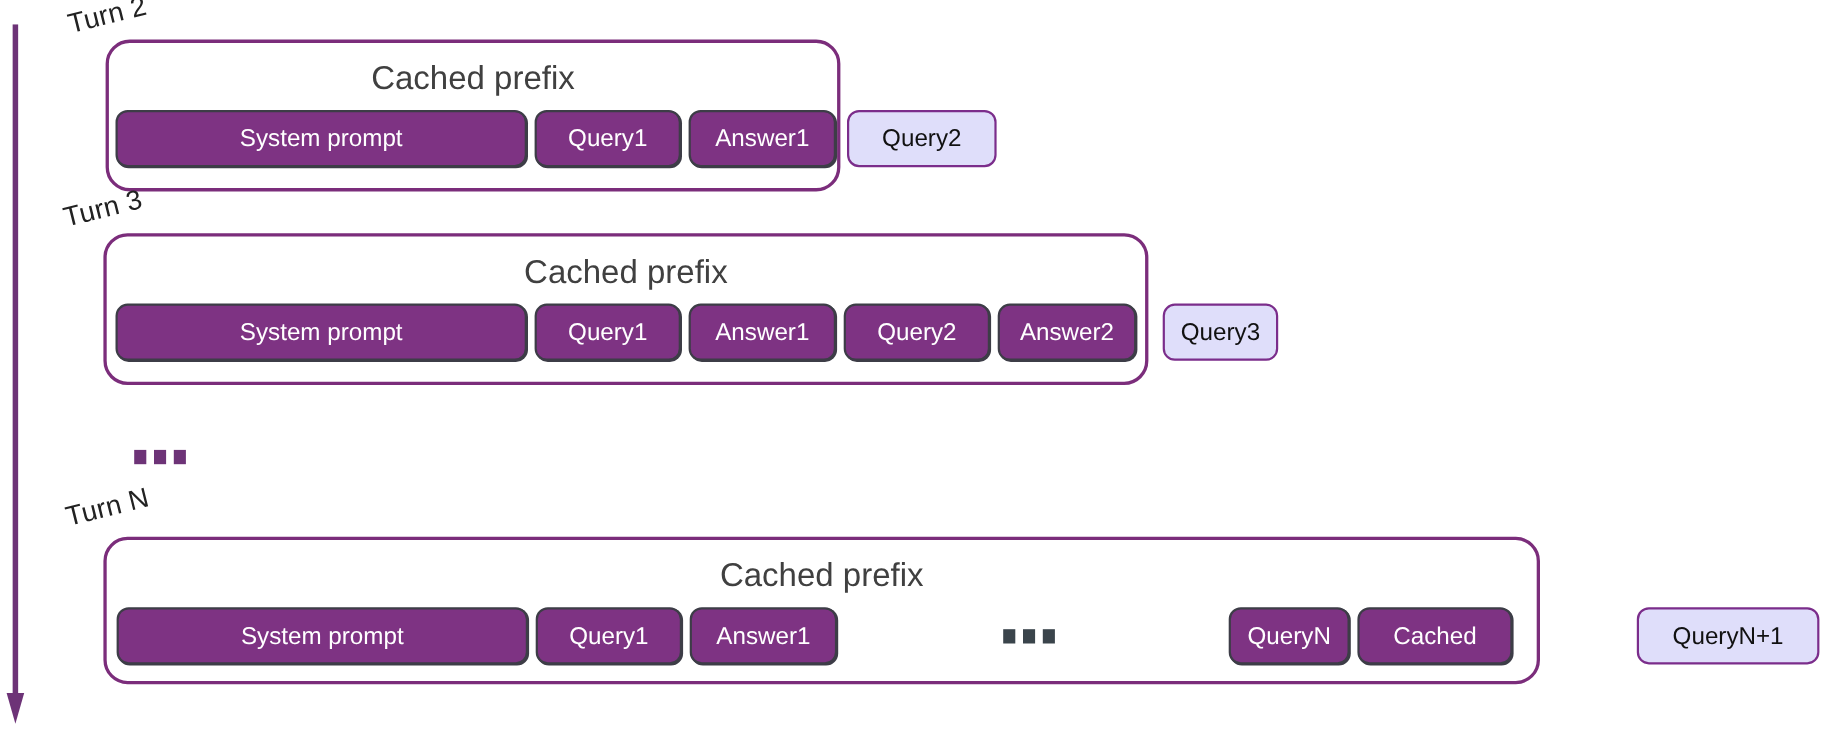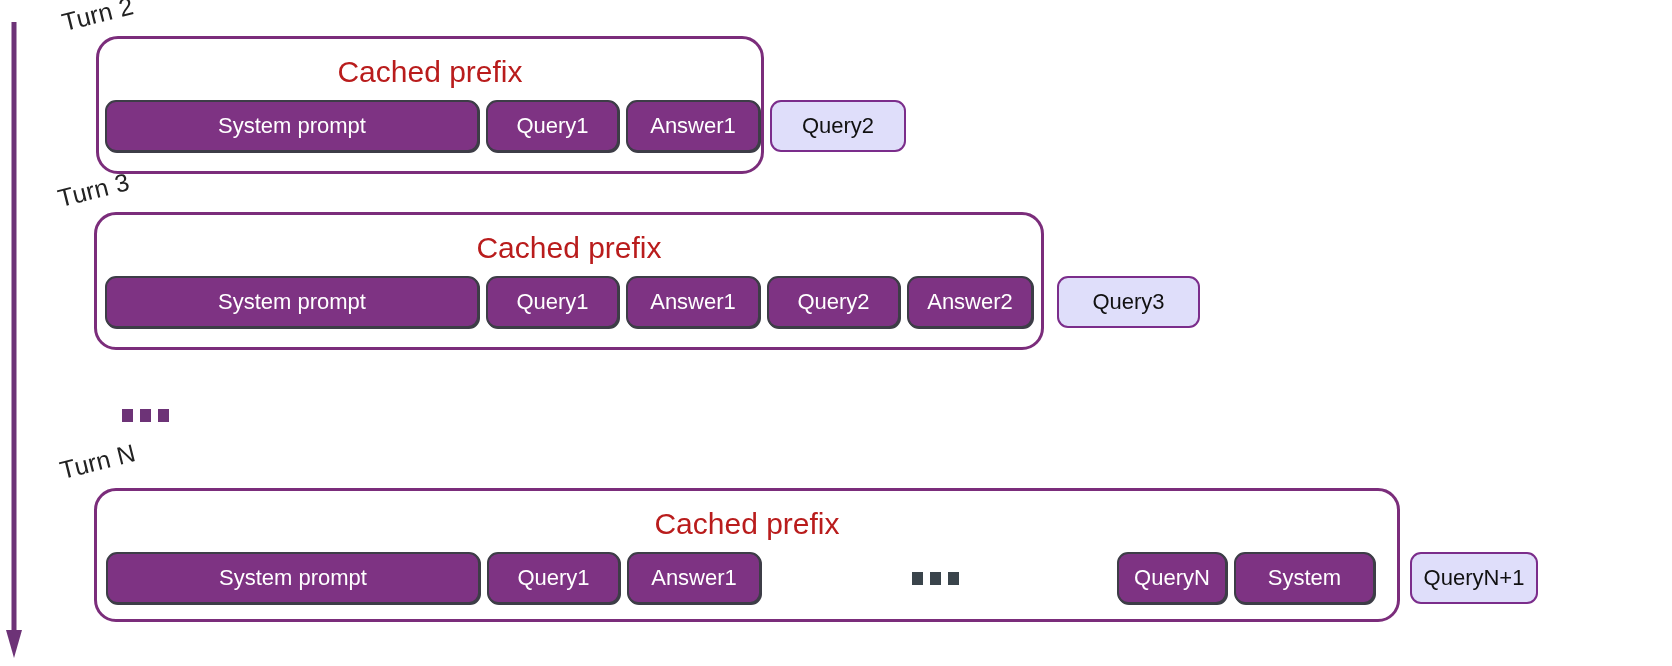--- a/index.html
+++ b/index.html
@@ -47,21 +47,21 @@
     border-radius: 22px;
     background: #ffffff;
   }
   .prefix-title {
     position: absolute;
     left: 0;
     right: 0;
     top: 16px;
     text-align: center;
     font-size: 30px;
-    color: #b91c1c;
+    color: #404040;
     pointer-events: none;
   }
 
   
   .chip-row {
     position: absolute;
     display: flex;
     align-items: center;
     gap: 7px;
   }
@@ -134,21 +134,21 @@
   </div>
 
   <div class="chip-row" style="left:105px; top:276px;">
     <div class="chip cached" style="width:374px;">System prompt</div>
     <div class="chip cached" style="width:133px;">Query1</div>
     <div class="chip cached" style="width:134px;">Answer1</div>
     <div class="chip cached" style="width:133px;">Query2</div>
     <div class="chip cached" style="width:126px;">Answer2</div>
   </div>
 
-  <div class="chip pending" style="position:absolute; left:1057px; top:276px; width:143px;">Query3</div>
+  <div class="chip pending" style="position:absolute; left:1057px; top:276px; width:105px;">Query3</div>
 
   <div class="dots purple" style="left:122px; top:409px;">
     <span></span>
       <span></span>
       <span></span>
   </div>
 
   <div class="turn-label" style="left:64px; top:456px;">Turn N</div>
 
   <div class="prefix-box" style="left:94px; top:488px; width:1306px; height:134px;">
@@ -162,18 +162,18 @@
   </div>
 
   <div class="dots dark" style="left:912px; top:572px;">
     <span></span>
       <span></span>
       <span></span>
   </div>
 
   <div class="chip-row" style="left:1117px; top:552px;">
     <div class="chip cached" style="width:110px;">QueryN</div>
-    <div class="chip cached" style="width:141px;">System</div>
+    <div class="chip cached" style="width:141px;">Cached</div>
   </div>
 
-  <div class="chip pending" style="position:absolute; left:1410px; top:552px; width:128px;">QueryN+1</div>
+  <div class="chip pending" style="position:absolute; left:1488px; top:552px; width:166px;">QueryN+1</div>
 
 </div>
 
 </body></html>

